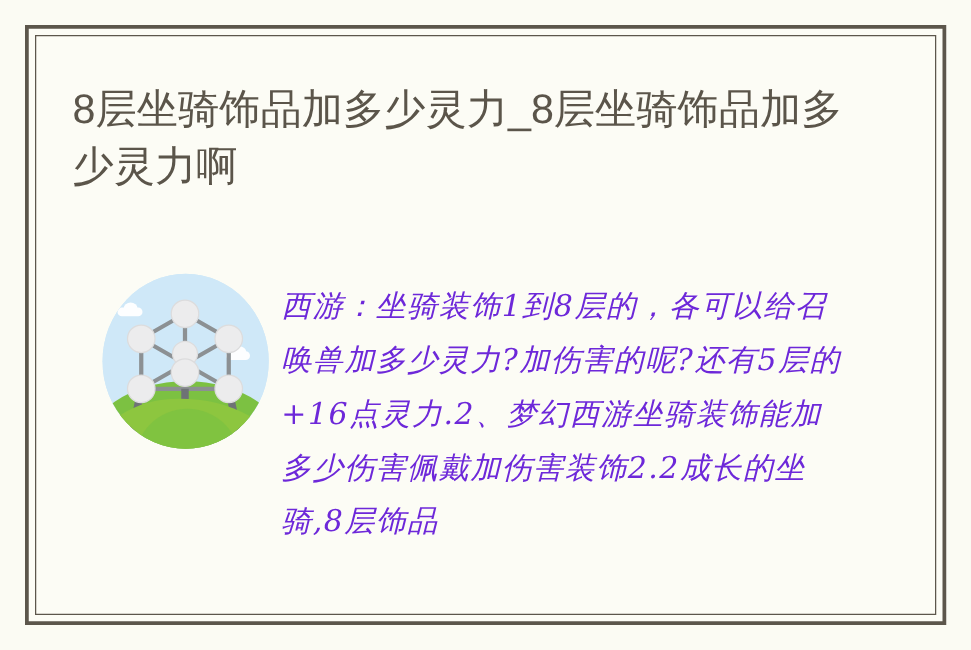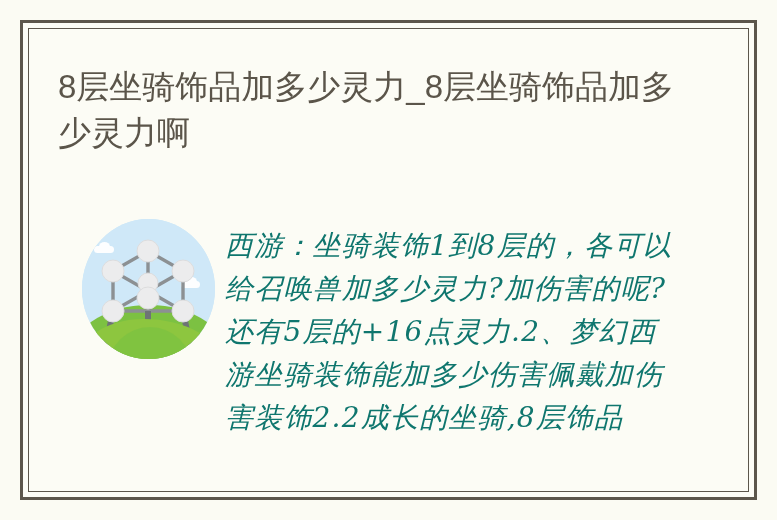--- a/index.html
+++ b/index.html
@@ -130,23 +130,23 @@
   .atomium { position: absolute; left: 0; top: 0; }
 
   
   .body-text {
     position: absolute;
     left: 196px;
     top: 20px;
     width: 452px;
     font-family: "DejaVu Serif", "Liberation Serif", serif;
     font-style: italic;
-    font-size: 28px;
+    font-size: 24px;
     line-height: 43px;
-    color: #0f766e;
+    color: #6d28d9;
     letter-spacing: 1.2px;
     white-space: pre-wrap;
     word-break: break-all;
   }
 </style>
 </head>
 <body>
 
 <div class="page">
   <div class="page-inner">

